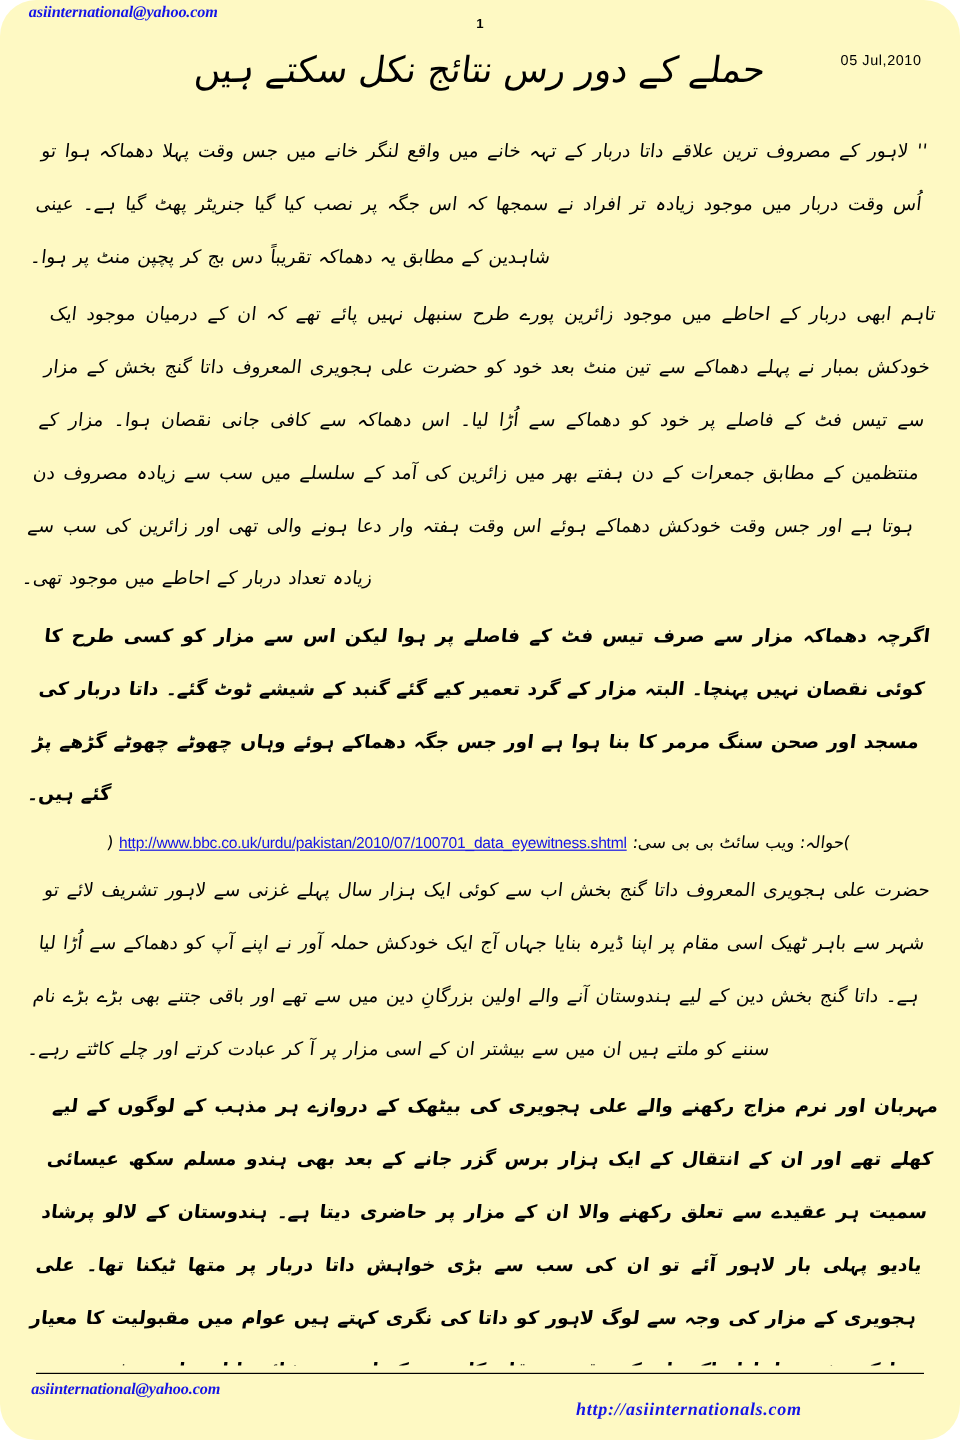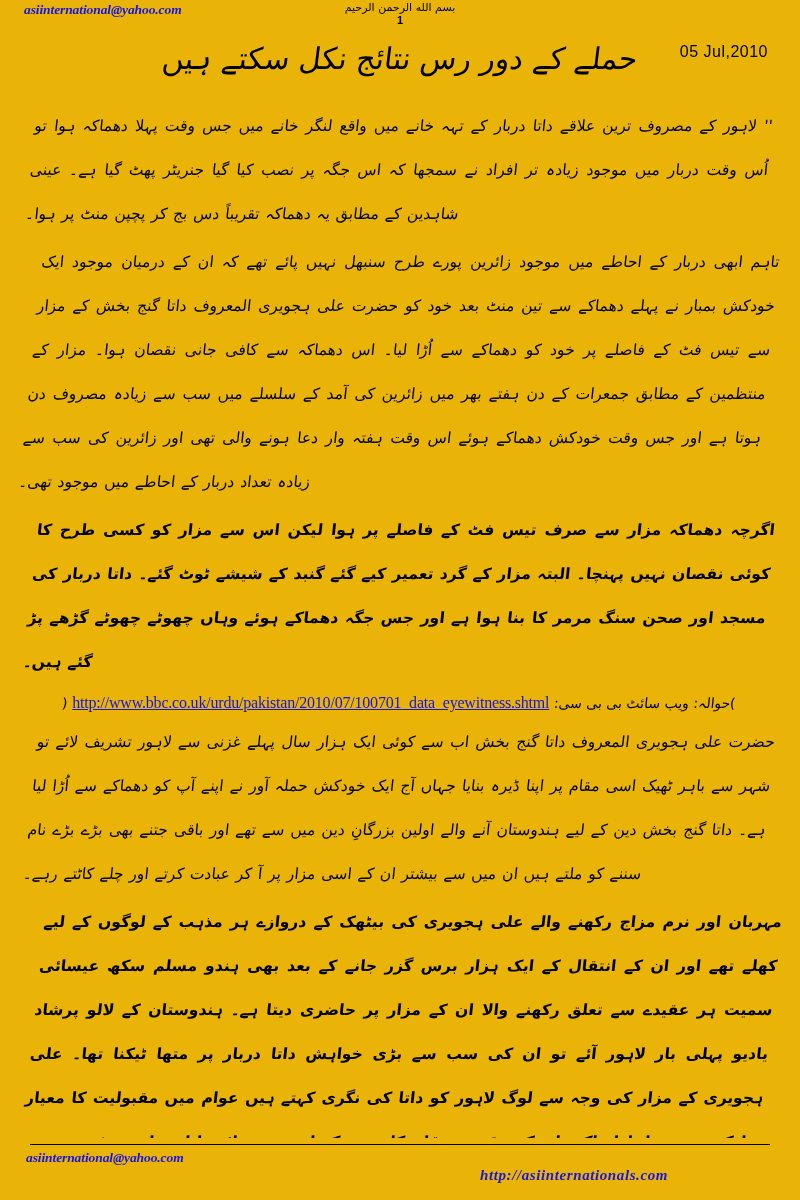--- a/index.html
+++ b/index.html
@@ -14,21 +14,22 @@
     overflow: hidden;
     font-family: "Liberation Serif", "DejaVu Serif", serif;
   }
 
   
   #page {
     position: absolute;
     inset: 0;
     width: 800px;
     height: 1200px;
-    background: #eab308;
+    background: #fef9c3;
+    border-radius: 30px;
   }
 
   
   .header {
     position: absolute;
     top: 0;
     left: 0;
     width: 800px;
     height: 100px;
   }
@@ -81,21 +82,21 @@
     line-height: 1.55;
     font-weight: 500;
     transform: skewX(-7deg);
   }
   .doc-date {
     position: absolute;
     right: 32px;
     top: 43px;
     color: #000000;
     font-family: "Liberation Sans", "DejaVu Sans", sans-serif;
-    font-size: 16px;
+    font-size: 12px;
     letter-spacing: 0.5px;
     white-space: nowrap;
   }
 
   
   .body-area {
     position: absolute;
     top: 100px;
     left: 0;
     width: 800px;
@@ -130,22 +131,22 @@
     color: #000000;
     font-family: "DejaVu Sans", "Liberation Sans", sans-serif;
     font-size: 14px;
     line-height: 30px;
     white-space: nowrap;
   }
   .ref-label { transform: skewX(-6deg); display: inline-block; }
   .ref-url {
     color: #1414e6;
     text-decoration: underline;
-    font-family: Liberation Serif, serif;
-    font-size: 16px;
+    font-family: Liberation Sans, sans-serif;
+    font-size: 13px;
     direction: ltr;
     unicode-bidi: isolate;
     letter-spacing: -0.2px;
   }
 
   
   .footer {
     position: absolute;
     left: 0;
     bottom: 0;
@@ -186,21 +187,20 @@
   }
 </style>
 </head>
 <body>
 
 <div id="page">
 
   <div class="header">
     <div class="header-email">asiinternational@yahoo.com</div>
 
-    <div class="bismillah">بسم الله الرحمن الرحيم</div>
 
     <div class="page-number">1</div>
 
     <div class="doc-title">حملے کے دور رس نتائج نکل سکتے ہیں</div>
 
     <div class="doc-date">05 Jul,2010</div>
   </div>
 
   <div class="body-area">
 

